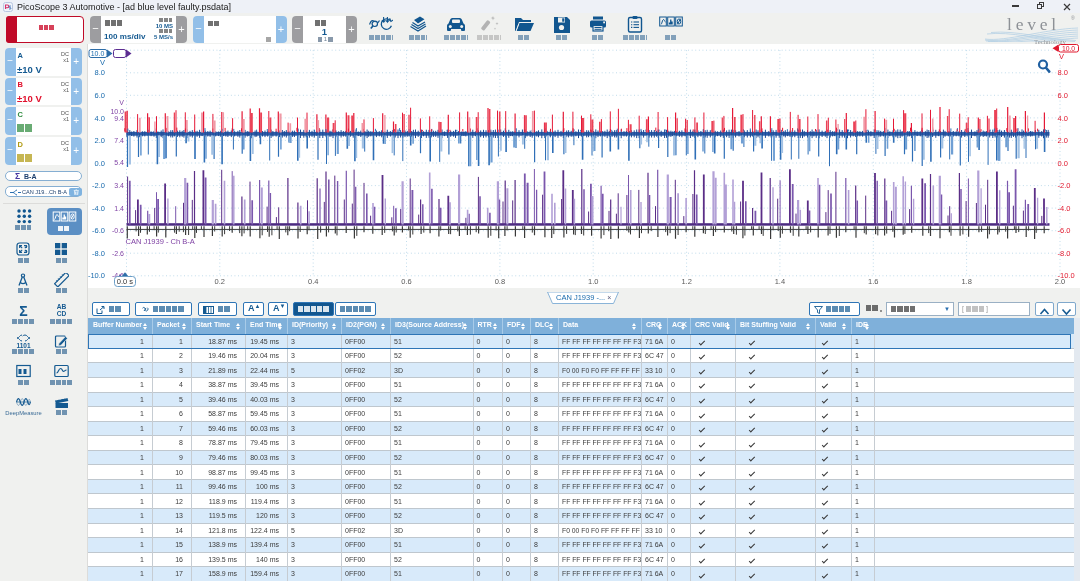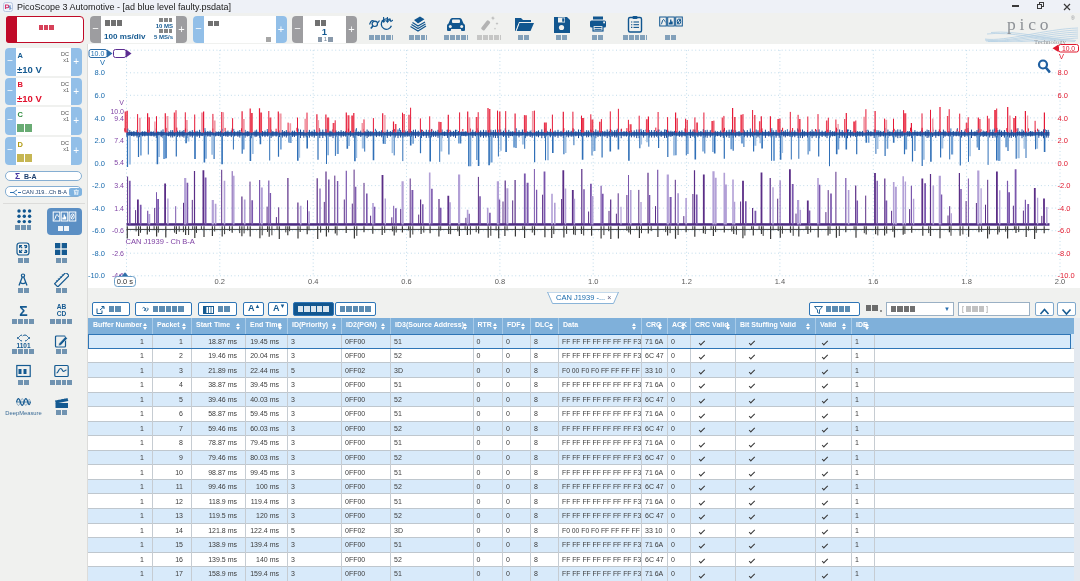--- a/index.html
+++ b/index.html
@@ -128,21 +128,21 @@
         <path d="M0 12 C 20 15 60 2 93 1"></path>
         <path d="M0 13 C 22 16 62 4 93 3"></path>
         <path d="M1 14 C 25 16 64 6 93 5"></path>
         <path d="M3 14.5 C 30 16.5 66 8 93 7"></path>
         <path d="M6 15 C 35 17 70 10 93 9"></path>
         <path d="M10 15.5 C 40 17.5 74 12 93 11"></path>
         <path d="M2 7 C 25 4 55 13 90 14.5"></path>
         <path d="M6 5.5 C 30 3 60 12 91 13.5"></path>
       </g>
     </svg>
-<div class="abs" style="left:22px;top:0px;font-family:'Liberation Serif',serif;font-size:17.5px;color:#8d9196;letter-spacing:3.8px">pico</div>
+<div class="abs" style="left:22px;top:0px;font-family:'Liberation Serif',serif;font-size:17.5px;color:#8d9196;letter-spacing:3.8px">level</div>
 <div class="abs" style="left:86px;top:1px;font-size:5px;color:#8d9196">®</div>
 <div class="abs" style="left:49px;top:24px;font-family:'Liberation Serif',serif;font-size:6.8px;color:#90959a">Technology</div>
 </div>
 <div class="abs" style="left:0;top:44px;width:88px;height:537px;background:#f0f1ef;border-right:1px solid #dcdcda"></div>
 <div class="abs" style="left:5px;top:48px;width:76.5px;height:27.5px;background:#fff;border-radius:4px;overflow:hidden">
 <div class="abs" style="left:0;top:0;width:10.5px;height:27.5px;background:#92bfe8;color:#fff;font-size:10px;text-align:center;line-height:26px">−</div>
 <div class="abs" style="right:0;top:0;width:10.5px;height:27.5px;background:#92bfe8;color:#fff;font-size:10px;text-align:center;line-height:27px">+</div>
 <div class="abs" style="left:12.5px;top:2.5px;font-size:7.5px;font-weight:bold;color:#155a91">A</div>
 <div class="abs" style="left:52px;top:3px;width:12px;text-align:right;font-size:5.5px;color:#555">DC</div>
 <div class="abs" style="left:52px;top:9px;width:12px;text-align:right;font-size:5.5px;color:#555">x1</div>

